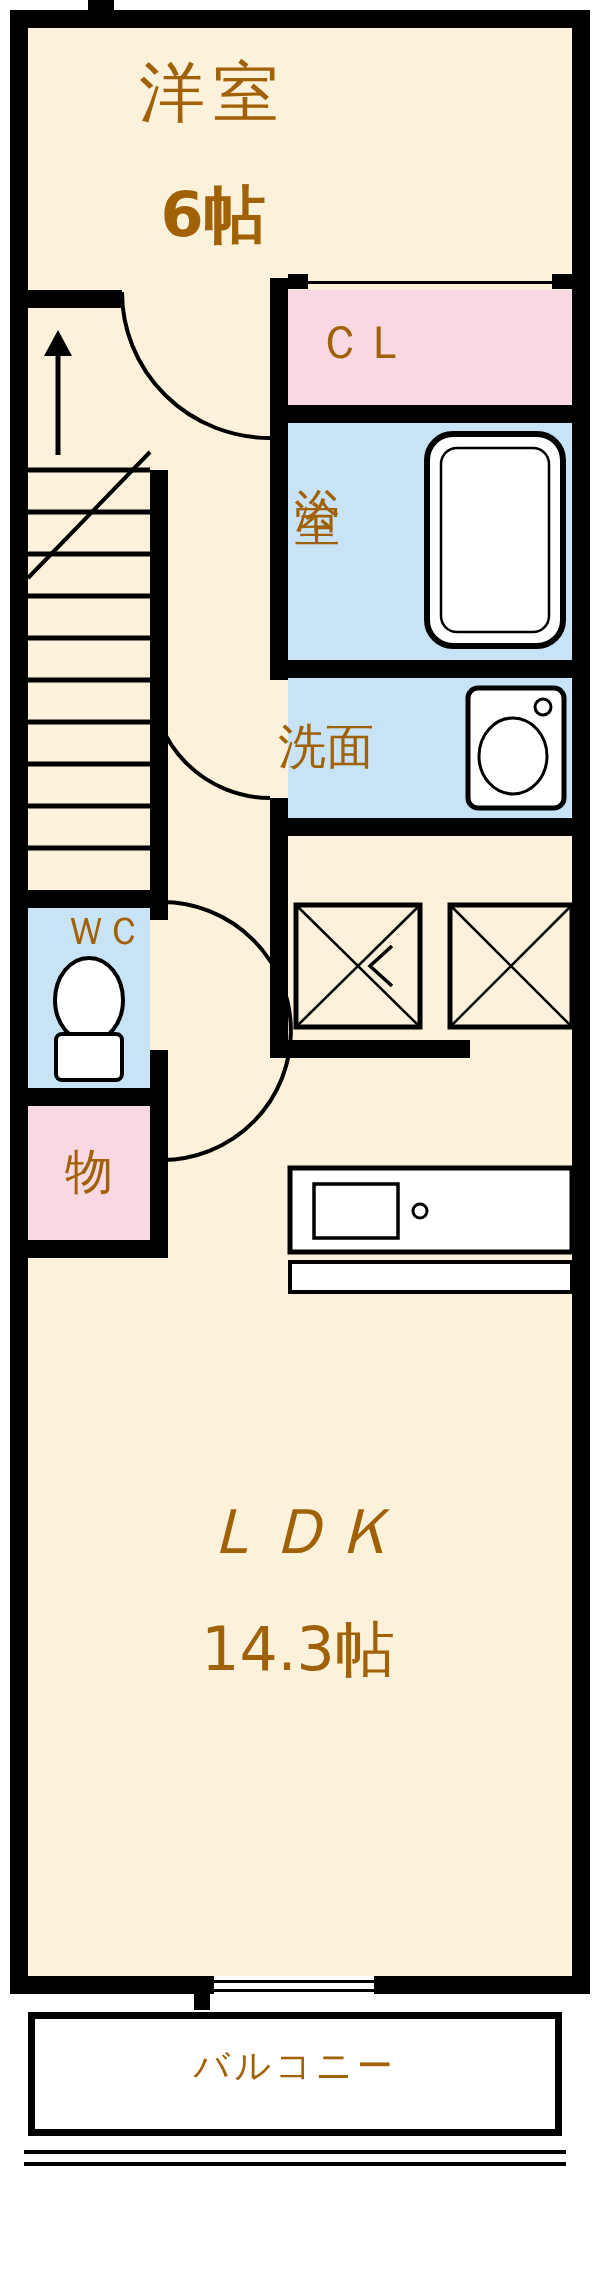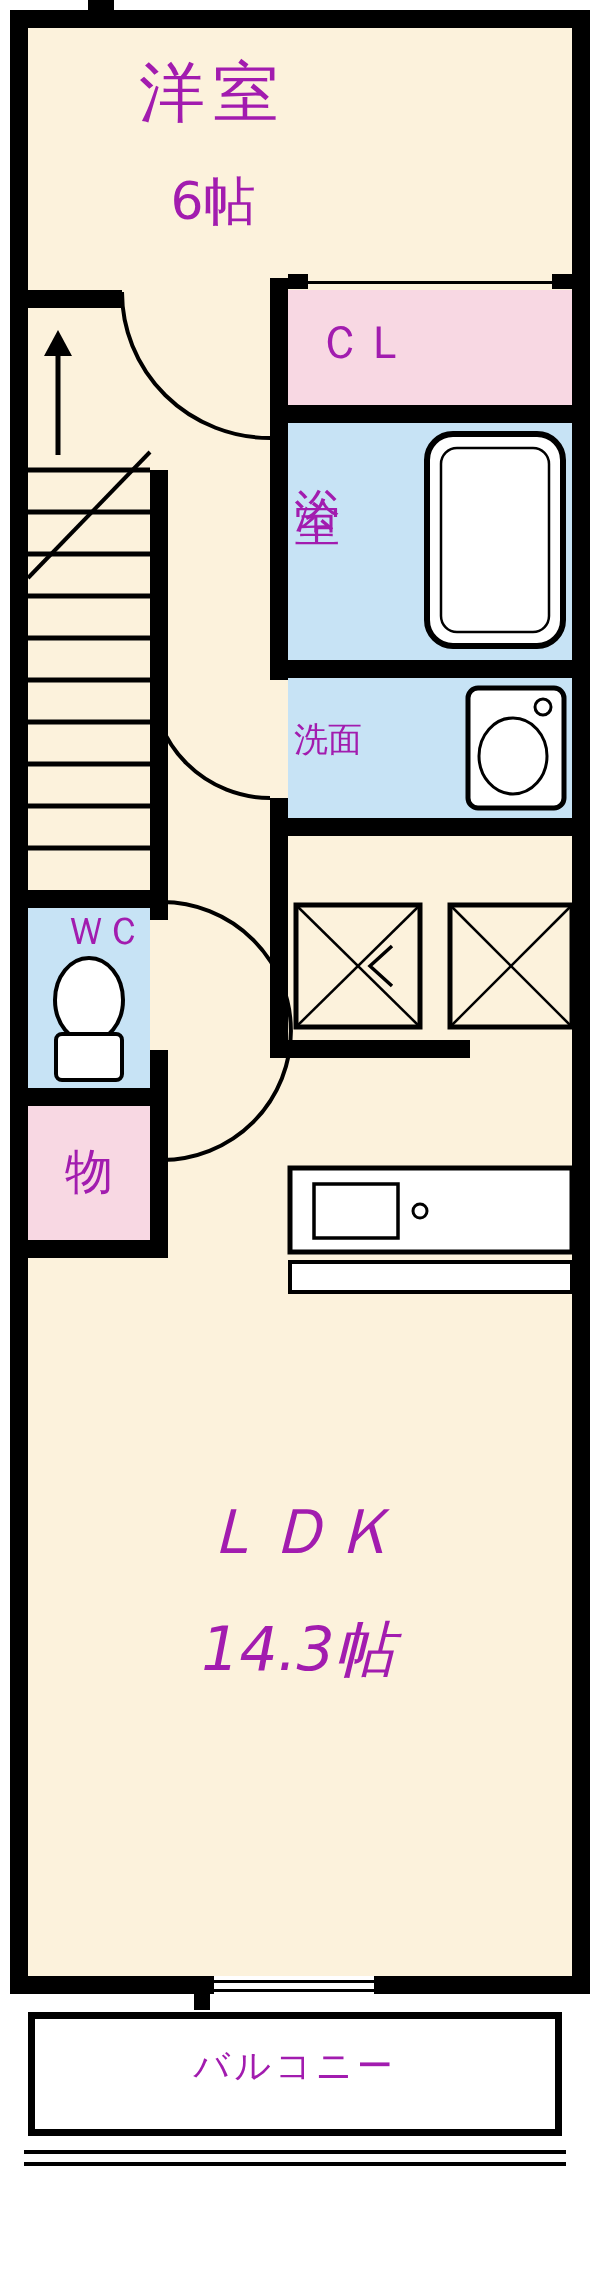--- a/index.html
+++ b/index.html
@@ -11,21 +11,21 @@
     --background_white:#FFFFFF;
   }
   html,body{margin:0;padding:0;background:var(--background_white);}
   #plan{
     position:relative;width:600px;height:2269px;background:var(--background_white);
     overflow:hidden;font-family:"DejaVu Sans","Liberation Sans",sans-serif;color:#000;
   }
   .abs{position:absolute;}
   .wall{position:absolute;background:var(--wall_black);}
   .room{position:absolute;}
-  .label{position:absolute;color:#a21caf;white-space:nowrap;line-height:1.05;}
+  .label{position:absolute;color:#a16207;white-space:nowrap;line-height:1.05;}
   .center{text-align:center;}
   svg{display:block;}
 </style>
 </head>
 <body>
 
 <div id="plan">
 
   <div class="abs" style="left:10px;top:10px;width:580px;height:1984px;border:18px solid var(--wall_black);background:var(--room_cream);box-sizing:border-box;"></div>
 
@@ -121,28 +121,28 @@
     </g>
   </svg>
 
   <div class="abs" style="left:28px;top:2012px;width:534px;height:124px;border:7px solid var(--wall_black);background:var(--fixture_white);box-sizing:border-box;">
     <div class="label center" style="position:relative;width:100%;top:28px;font-size:36px;letter-spacing:4px;">バルコニー</div>
   </div>
   <div class="wall" style="left:24px;top:2150px;width:542px;height:4px;"></div>
   <div class="wall" style="left:24px;top:2162px;width:542px;height:4px;"></div>
 
   <div class="label center" style="left:13px;top:58px;width:400px;font-size:66px;letter-spacing:8px;">洋室</div>
-  <div class="label center" style="left:13px;top:174px;width:400px;font-size:52px;">6帖</div>
+  <div class="label center" style="left:13px;top:182px;width:400px;font-size:62px;font-weight:bold;">6帖</div>
 
   <div class="label" style="left:296px;top:318px;font-size:46px;margin-left:21px;">ＣＬ</div>
 
   <div class="label" style="left:294px;top:452px;font-size:46px;writing-mode:vertical-rl;letter-spacing:10px;height:180px;">浴室</div>
 
-  <div class="label" style="left:294px;top:722px;font-size:34px;">洗面</div>
+  <div class="label" style="left:278px;top:722px;font-size:48px;font-family:Liberation Serif, serif;">洗面</div>
 
   <div class="label center" style="left:44px;top:912px;width:122px;font-size:38px;">ＷＣ</div>
 
   <div class="label center" style="left:28px;top:1146px;width:122px;font-size:48px;">物</div>
 
   <div class="label center" style="left:0px;top:1498px;width:600px;font-size:64px;letter-spacing:2px;font-style:italic;">ＬＤＫ</div>
-  <div class="label center" style="left:0px;top:1618px;width:596px;font-size:60px;font-style:italic;">14.3帖</div>
+  <div class="label center" style="left:0px;top:1618px;width:596px;font-size:60px;">14.3帖</div>
 
 </div>
 
 </body></html>

